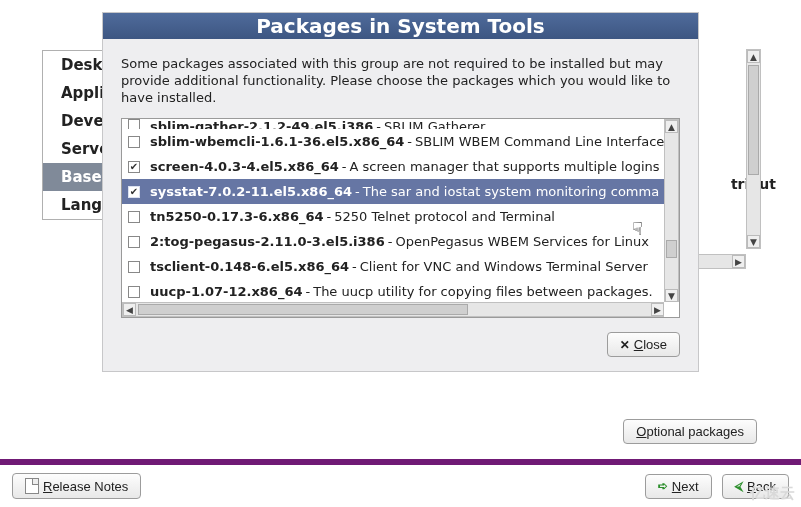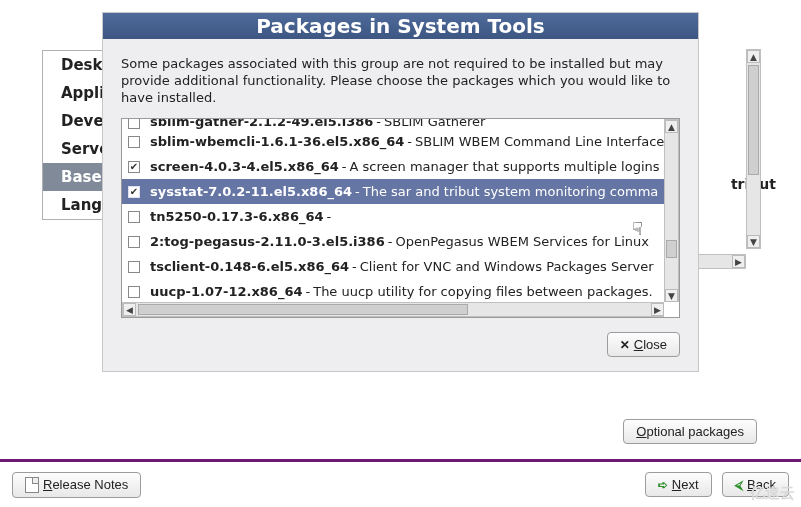--- a/index.html
+++ b/index.html
@@ -79,21 +79,21 @@
       overflow: hidden;
     }
     .pkg-row {
       display: flex;
       align-items: center;
       white-space: nowrap;
       padding: 4px 4px 4px 6px;
       height: 25px;
       font-size: 13px;
     }
-    .pkg-row.cutoff { height: 10px; padding: 0 4px 0 6px; overflow: hidden; align-items: flex-end;}
+    .pkg-row.cutoff { height: 10px; padding: 0 4px 0 6px; overflow: hidden; align-items: flex-start; text-decoration: underline;}
     .pkg-row.selected {
       background: #6676a4;
       color: #fff;
     }
     .pkg-check {
       width: 12px; height: 12px;
       border: 1px solid #888;
       margin-right: 10px;
       flex: none;
       background: #fff;
@@ -149,21 +149,21 @@
     .opt-row {
       position:absolute;
       right:44px;
       top:419px;
       padding-left:21px;
     }
     .bottom-bar {
       position:absolute;
       left:0; right:0; bottom:0;
       height:48px;
-      border-top:3px solid #701a75;
+      border-top:6px solid #701a75;
       display:flex;
       align-items:center;
       justify-content:space-between;
       padding: 0 12px;
     }
     .bottom-right { display:flex; gap:10px;}
 
     
     .i-close::before{content:"✕"; font-weight:bold;}
     .i-doc{
@@ -273,41 +273,42 @@
           <span class="pkg-check">✔</span>
           <span class="pkg-name">screen-4.0.3-4.el5.x86_64</span>
           <span class="pkg-sep"> - </span>
           <span class="pkg-desc">A screen manager that supports multiple logins</span>
         </div>
 
         <div class="pkg-row selected">
           <span class="pkg-check">✔</span>
           <span class="pkg-name">sysstat-7.0.2-11.el5.x86_64</span>
           <span class="pkg-sep"> - </span>
-          <span class="pkg-desc">The sar and tribut system monitoring comma</span>
+          <span class="pkg-desc">The sar and iostat system monitoring comma</span>
         </div>
 
         <div class="pkg-row">
           <span class="pkg-check"></span>
           <span class="pkg-name">tn5250-0.17.3-6.x86_64</span>
           <span class="pkg-sep"> - </span>
+          <span class="pkg-desc">5250 Telnet protocol and Terminal</span>
         </div>
 
         <div class="pkg-row">
           <span class="pkg-check"></span>
           <span class="pkg-name">2:tog-pegasus-2.11.0-3.el5.i386</span>
           <span class="pkg-sep"> - </span>
           <span class="pkg-desc">OpenPegasus WBEM Services for Linux</span>
         </div>
 
         <div class="pkg-row">
           <span class="pkg-check"></span>
           <span class="pkg-name">tsclient-0.148-6.el5.x86_64</span>
           <span class="pkg-sep"> - </span>
-          <span class="pkg-desc">Client for VNC and Windows Packages Server</span>
+          <span class="pkg-desc">Client for VNC and Windows Terminal Server</span>
         </div>
 
         <div class="pkg-row">
           <span class="pkg-check"></span>
           <span class="pkg-name">uucp-1.07-12.x86_64</span>
           <span class="pkg-sep"> - </span>
           <span class="pkg-desc">The uucp utility for copying files between packages.</span>
         </div>
 
       </div>

